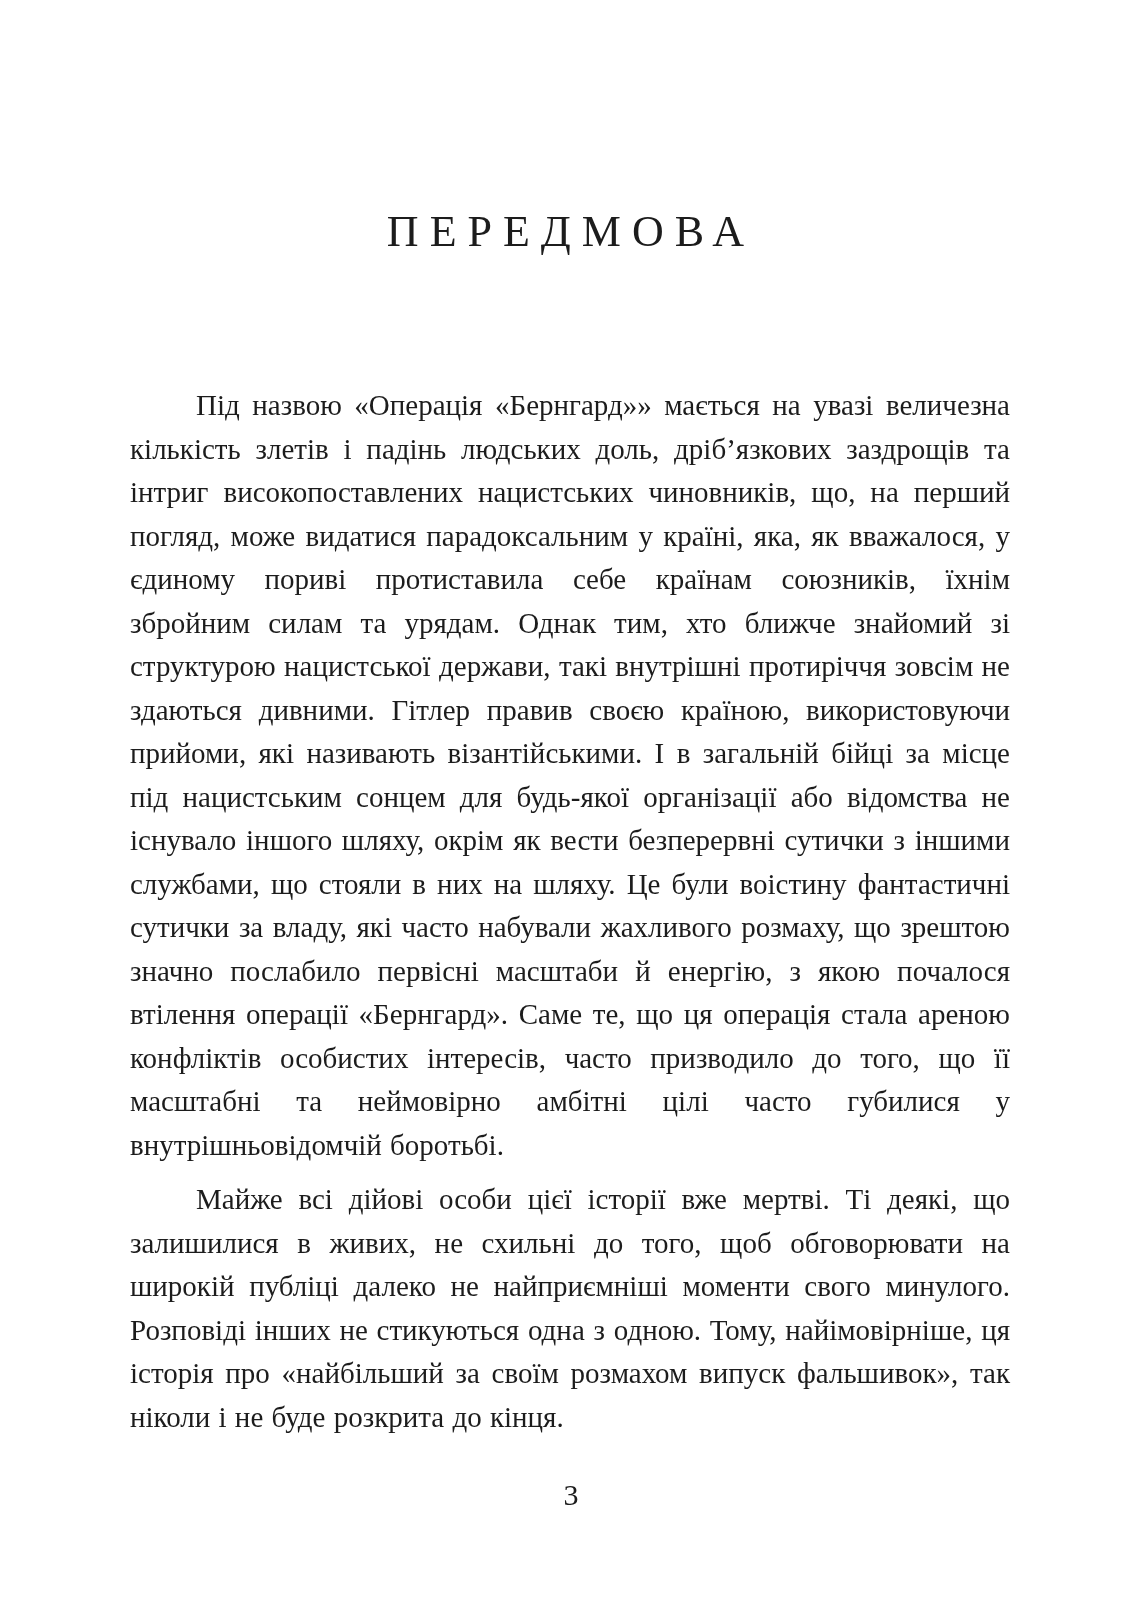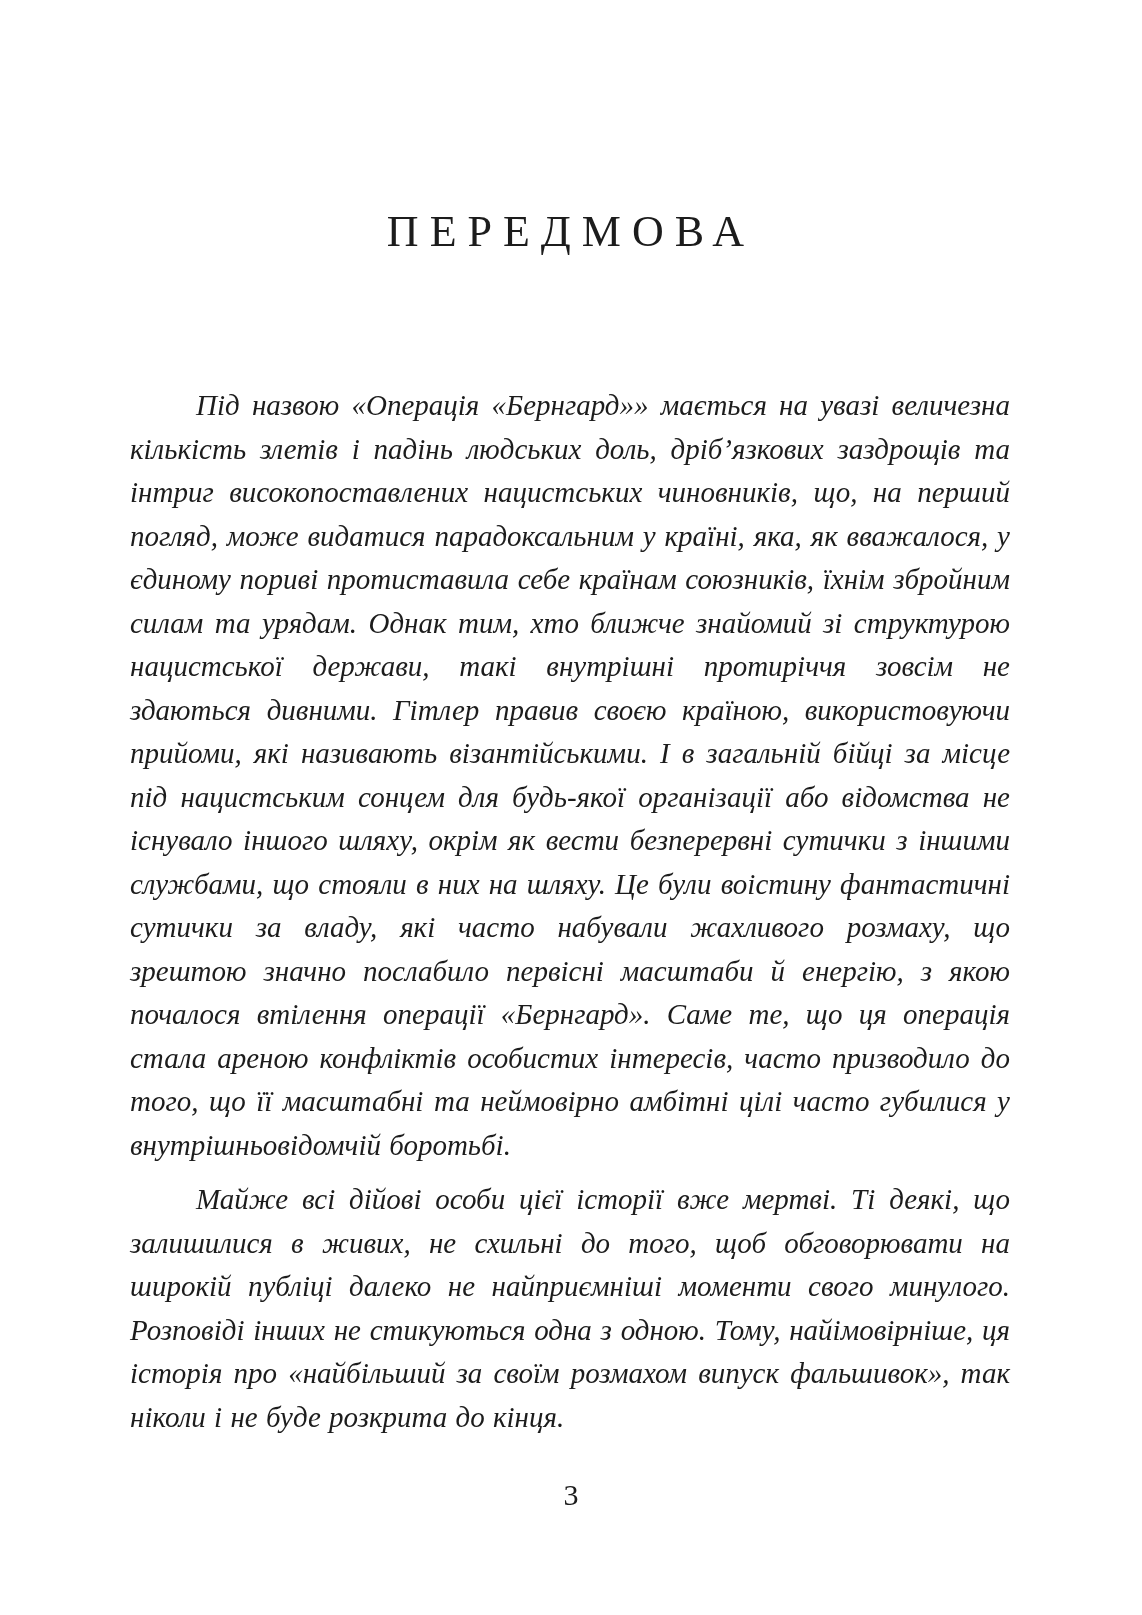--- a/index.html
+++ b/index.html
@@ -33,21 +33,20 @@
     font-size: 29px;
     line-height: 43.5px;
     text-align: justify;
     hyphens: auto;
     -webkit-hyphens: auto;
     word-spacing: 1px;
   }
   .text-block p {
     margin: 0;
     text-indent: 66px;
-    font-style: italic;
   }
   .text-block p + p {
     margin-top: 11px;
   }
   .page-number {
     position: absolute;
     left: 0;
     right: 0;
     top: 1478px;
     text-align: center;

